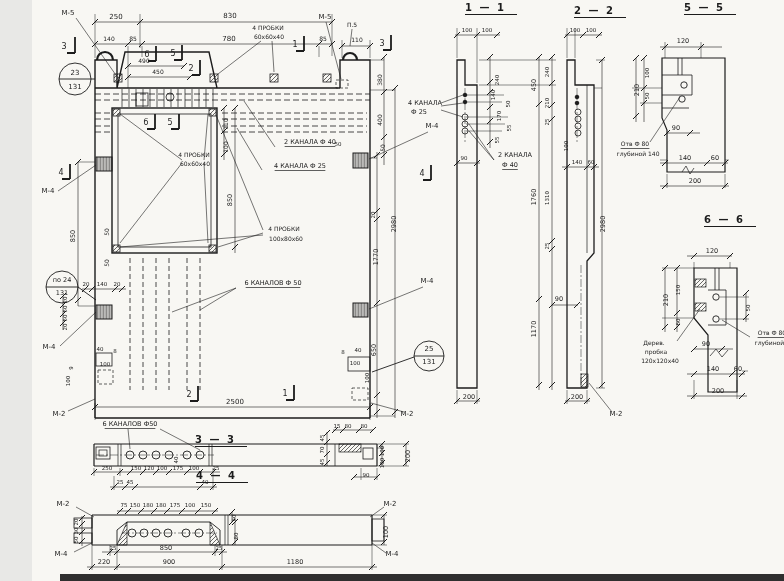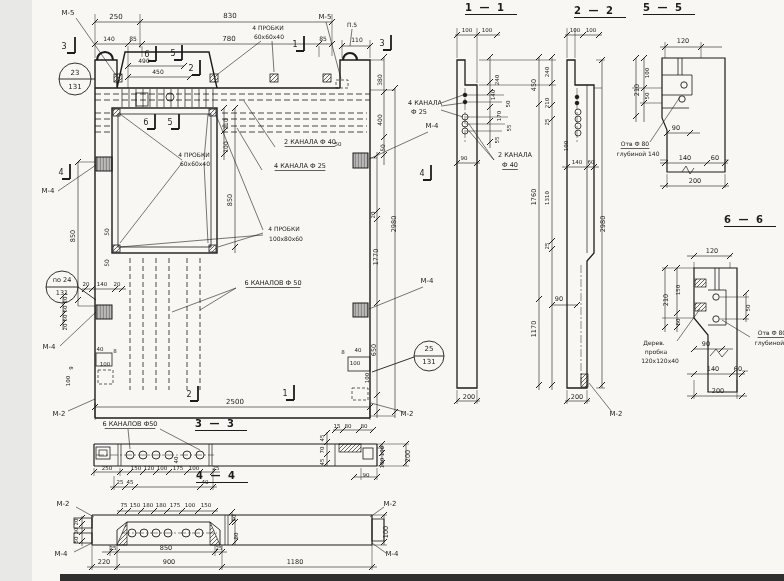--- a/index.html
+++ b/index.html
@@ -420,18 +420,18 @@
         <text x="187" y="550" font-size="5.5" text-anchor="middle" class="lbl">25</text>
         <text x="72" y="564" font-size="6.5" text-anchor="middle" class="lbl">220</text>
         <text x="137" y="564" font-size="6.5" text-anchor="middle" class="lbl">900</text>
         <text x="263" y="564" font-size="6.5" text-anchor="middle" class="lbl">1180</text>
         <text x="356" y="532" font-size="6.5" text-anchor="middle" class="lbl" transform="rotate(-90 356 532)">100</text>
       </g>
 </svg>
 
 <div class="sec-title" style="left:433px;top:2px">1 — 1</div>
 <div class="sec-title" style="left:542px;top:5px">2 — 2</div>
-<div class="sec-title" style="left:611px;top:2px">5 — 5</div>
-<div class="sec-title" style="left:692px;top:214px">6 — 6</div>
-<div class="sec-title" style="left:163px;top:418px">3 — 3</div>
+<div class="sec-title" style="left:652px;top:2px">5 — 5</div>
+<div class="sec-title" style="left:672px;top:214px">6 — 6</div>
+<div class="sec-title" style="left:163px;top:434px">3 — 3</div>
 <div class="sec-title" style="left:164px;top:470px">4 — 4</div>
 
 </div>
 
 </body></html>

